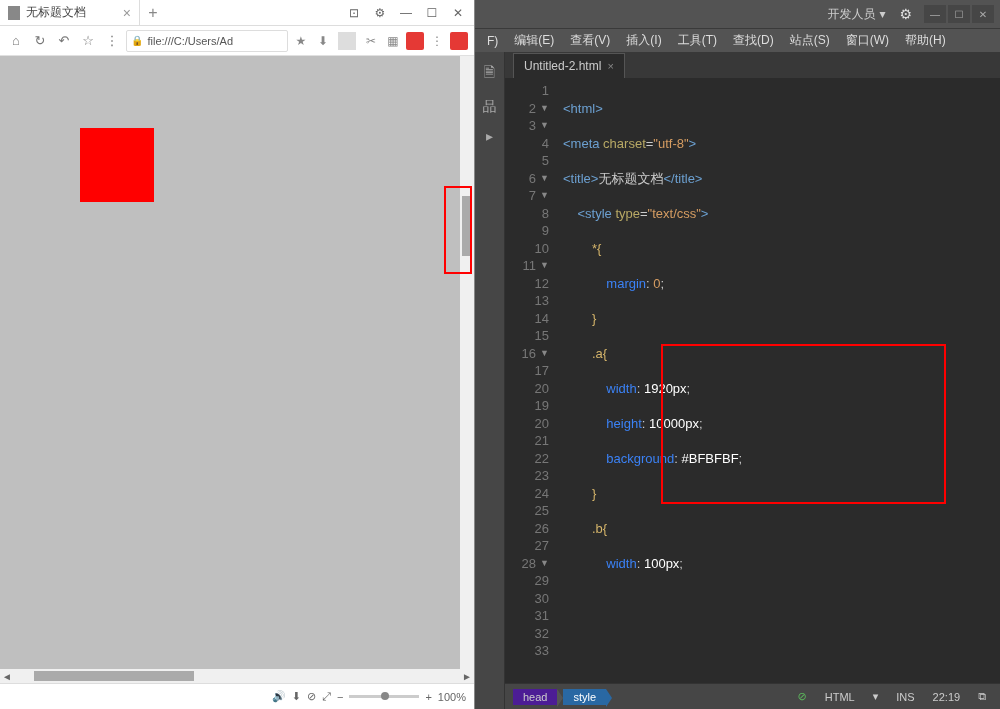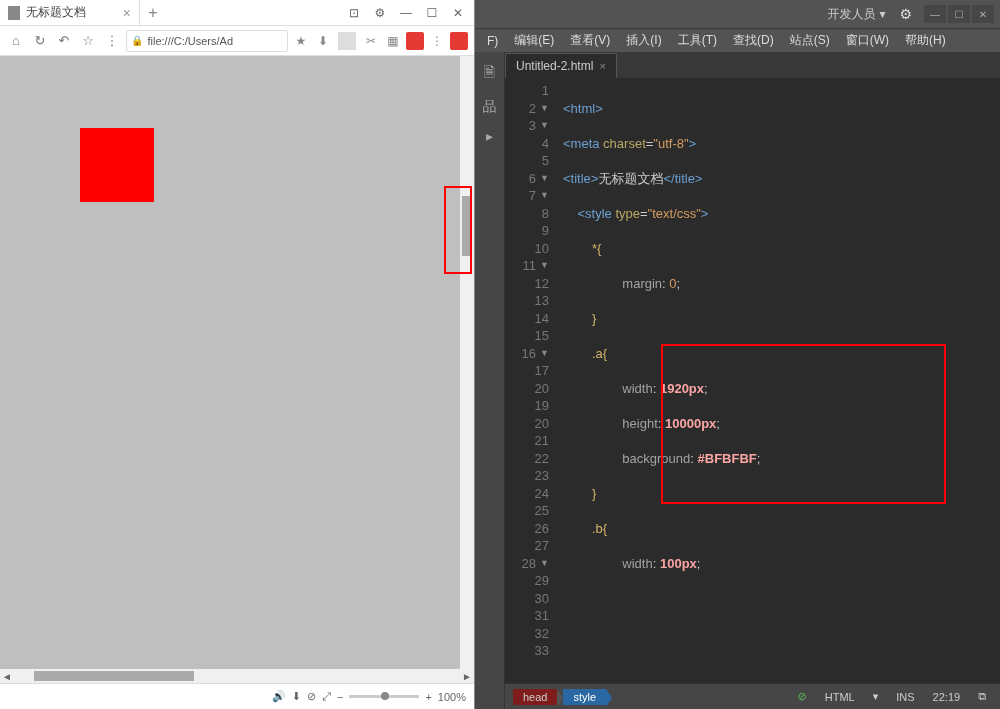--- a/index.html
+++ b/index.html
@@ -49,46 +49,46 @@
 .win-ctrl2 span { width: 22px; height: 18px; background: #464646; display: flex; align-items: center; justify-content: center; font-size: 10px; color: #aaa; cursor: pointer; }
 
 .ed-menubar { height: 24px; background: #535353; display: flex; align-items: center; padding: 0 4px; border-top: 1px solid #3a3a3a; }
 .ed-menubar span { padding: 3px 8px; font-size: 12px; color: #ddd; cursor: pointer; }
 
 .ed-body { flex: 1; display: flex; overflow: hidden; }
 .ed-sidebar { width: 30px; background: #464646; border-right: 1px solid #333; display: flex; flex-direction: column; align-items: center; gap: 12px; padding-top: 10px; }
 .ed-sidebar span { color: #aaa; font-size: 14px; cursor: pointer; }
 
 .ed-main { flex: 1; display: flex; flex-direction: column; }
-.ed-tabs { height: 26px; background: #383838; display: flex; align-items: flex-end; padding-left: 0; }
+.ed-tabs { height: 26px; background: #383838; display: flex; align-items: flex-end; padding-left: 8px; }
 .ed-tab { background: #2b2b2b; color: #ccc; padding: 5px 10px; font-size: 12px; display: flex; align-items: center; gap: 6px; border-top: 1px solid #555; border-left: 1px solid #555; border-right: 1px solid #555; }
 .ed-tab .x { color: #888; font-size: 11px; cursor: pointer; }
 
 .code-area { flex: 1; background: #2b2b2b; display: flex; font-family: 'Consolas', monospace; font-size: 13px; position: relative; overflow: hidden; }
 .gutter { width: 50px; background: #2b2b2b; color: #777; text-align: right; padding: 4px 6px 0 0; line-height: 17.5px; }
 .gutter .ln { display: flex; justify-content: flex-end; align-items: center; gap: 4px; height: 17.5px; }
 .gutter .fold { color: #888; font-size: 9px; }
 .code { flex: 1; padding: 4px 0 0 8px; line-height: 17.5px; white-space: pre; position: relative; }
 .code .line { height: 17.5px; }
 
 
 .c-tag { color: #6ca0d1; }
 .c-attr { color: #b8a965; }
 .c-str { color: #d69d62; }
 .c-sel { color: #d4b46a; }
-.c-prop { color: #a3a3a3; margin-left: 16px; }
-.c-val { color: #fca5a5; font-weight: bold; }
+.c-prop { color: #3b82f6; }
+.c-val { color: #ffffff; }
 .c-num { color: #d69d62; }
 .c-txt { color: #ccc; }
 .c-punc { color: #ccc; }
 
 .annot-code { position: absolute; border: 2px solid #ff0000; pointer-events: none; left: 106px; top: 266px; width: 285px; height: 160px; }
 
 .ed-status { height: 26px; background: #464646; border-top: 1px solid #333; display: flex; align-items: center; padding: 0 8px; gap: 6px; font-size: 11px; color: #ccc; }
-.crumb { background: #7f1d1d; padding: 2px 10px; position: relative; }
+.crumb { background: #4c1d95; padding: 2px 10px; position: relative; }
 .crumb.active { background: #2968a3; color: #fff; }
 .crumb::after { content: ''; position: absolute; right: -6px; top: 0; border-left: 6px solid #555; border-top: 9px solid transparent; border-bottom: 9px solid transparent; }
 .crumb.active::after { border-left-color: #2968a3; }
 .ed-status .spacer { flex: 1; }
 .ed-status .st-item { padding: 0 6px; }
 .ed-status .chk { color: #5cb85c; }
 </style>
 </head>
 <body>
 

